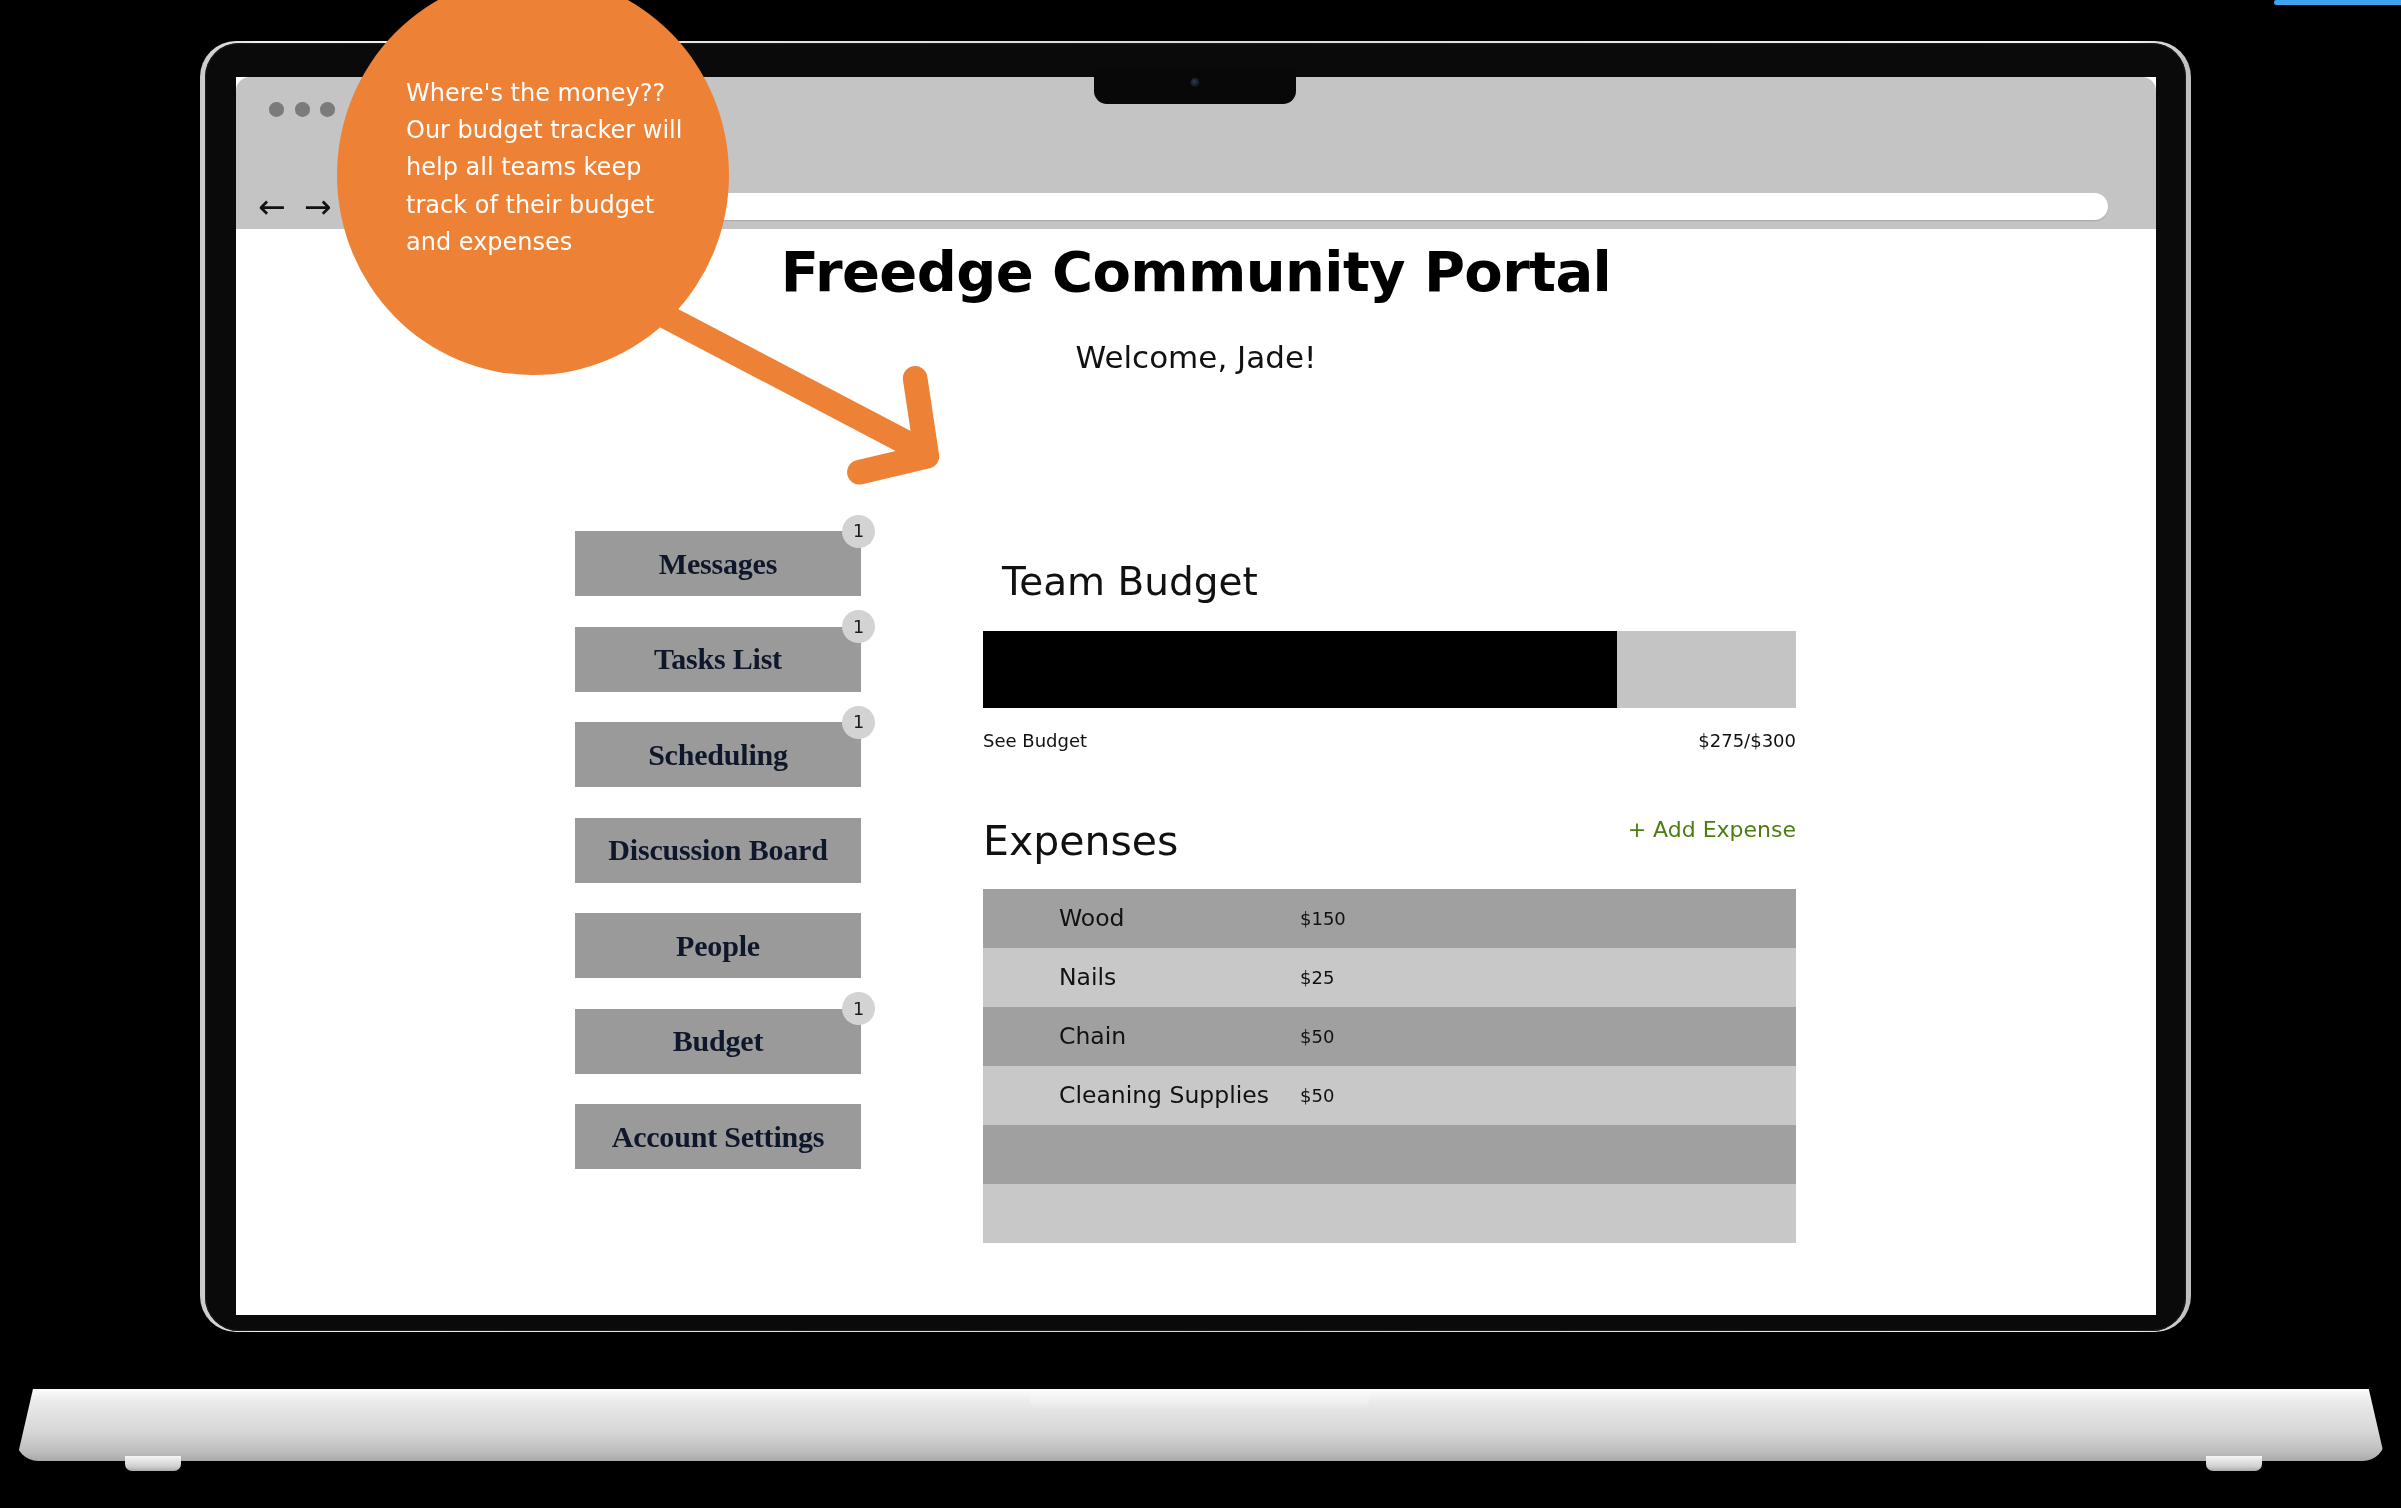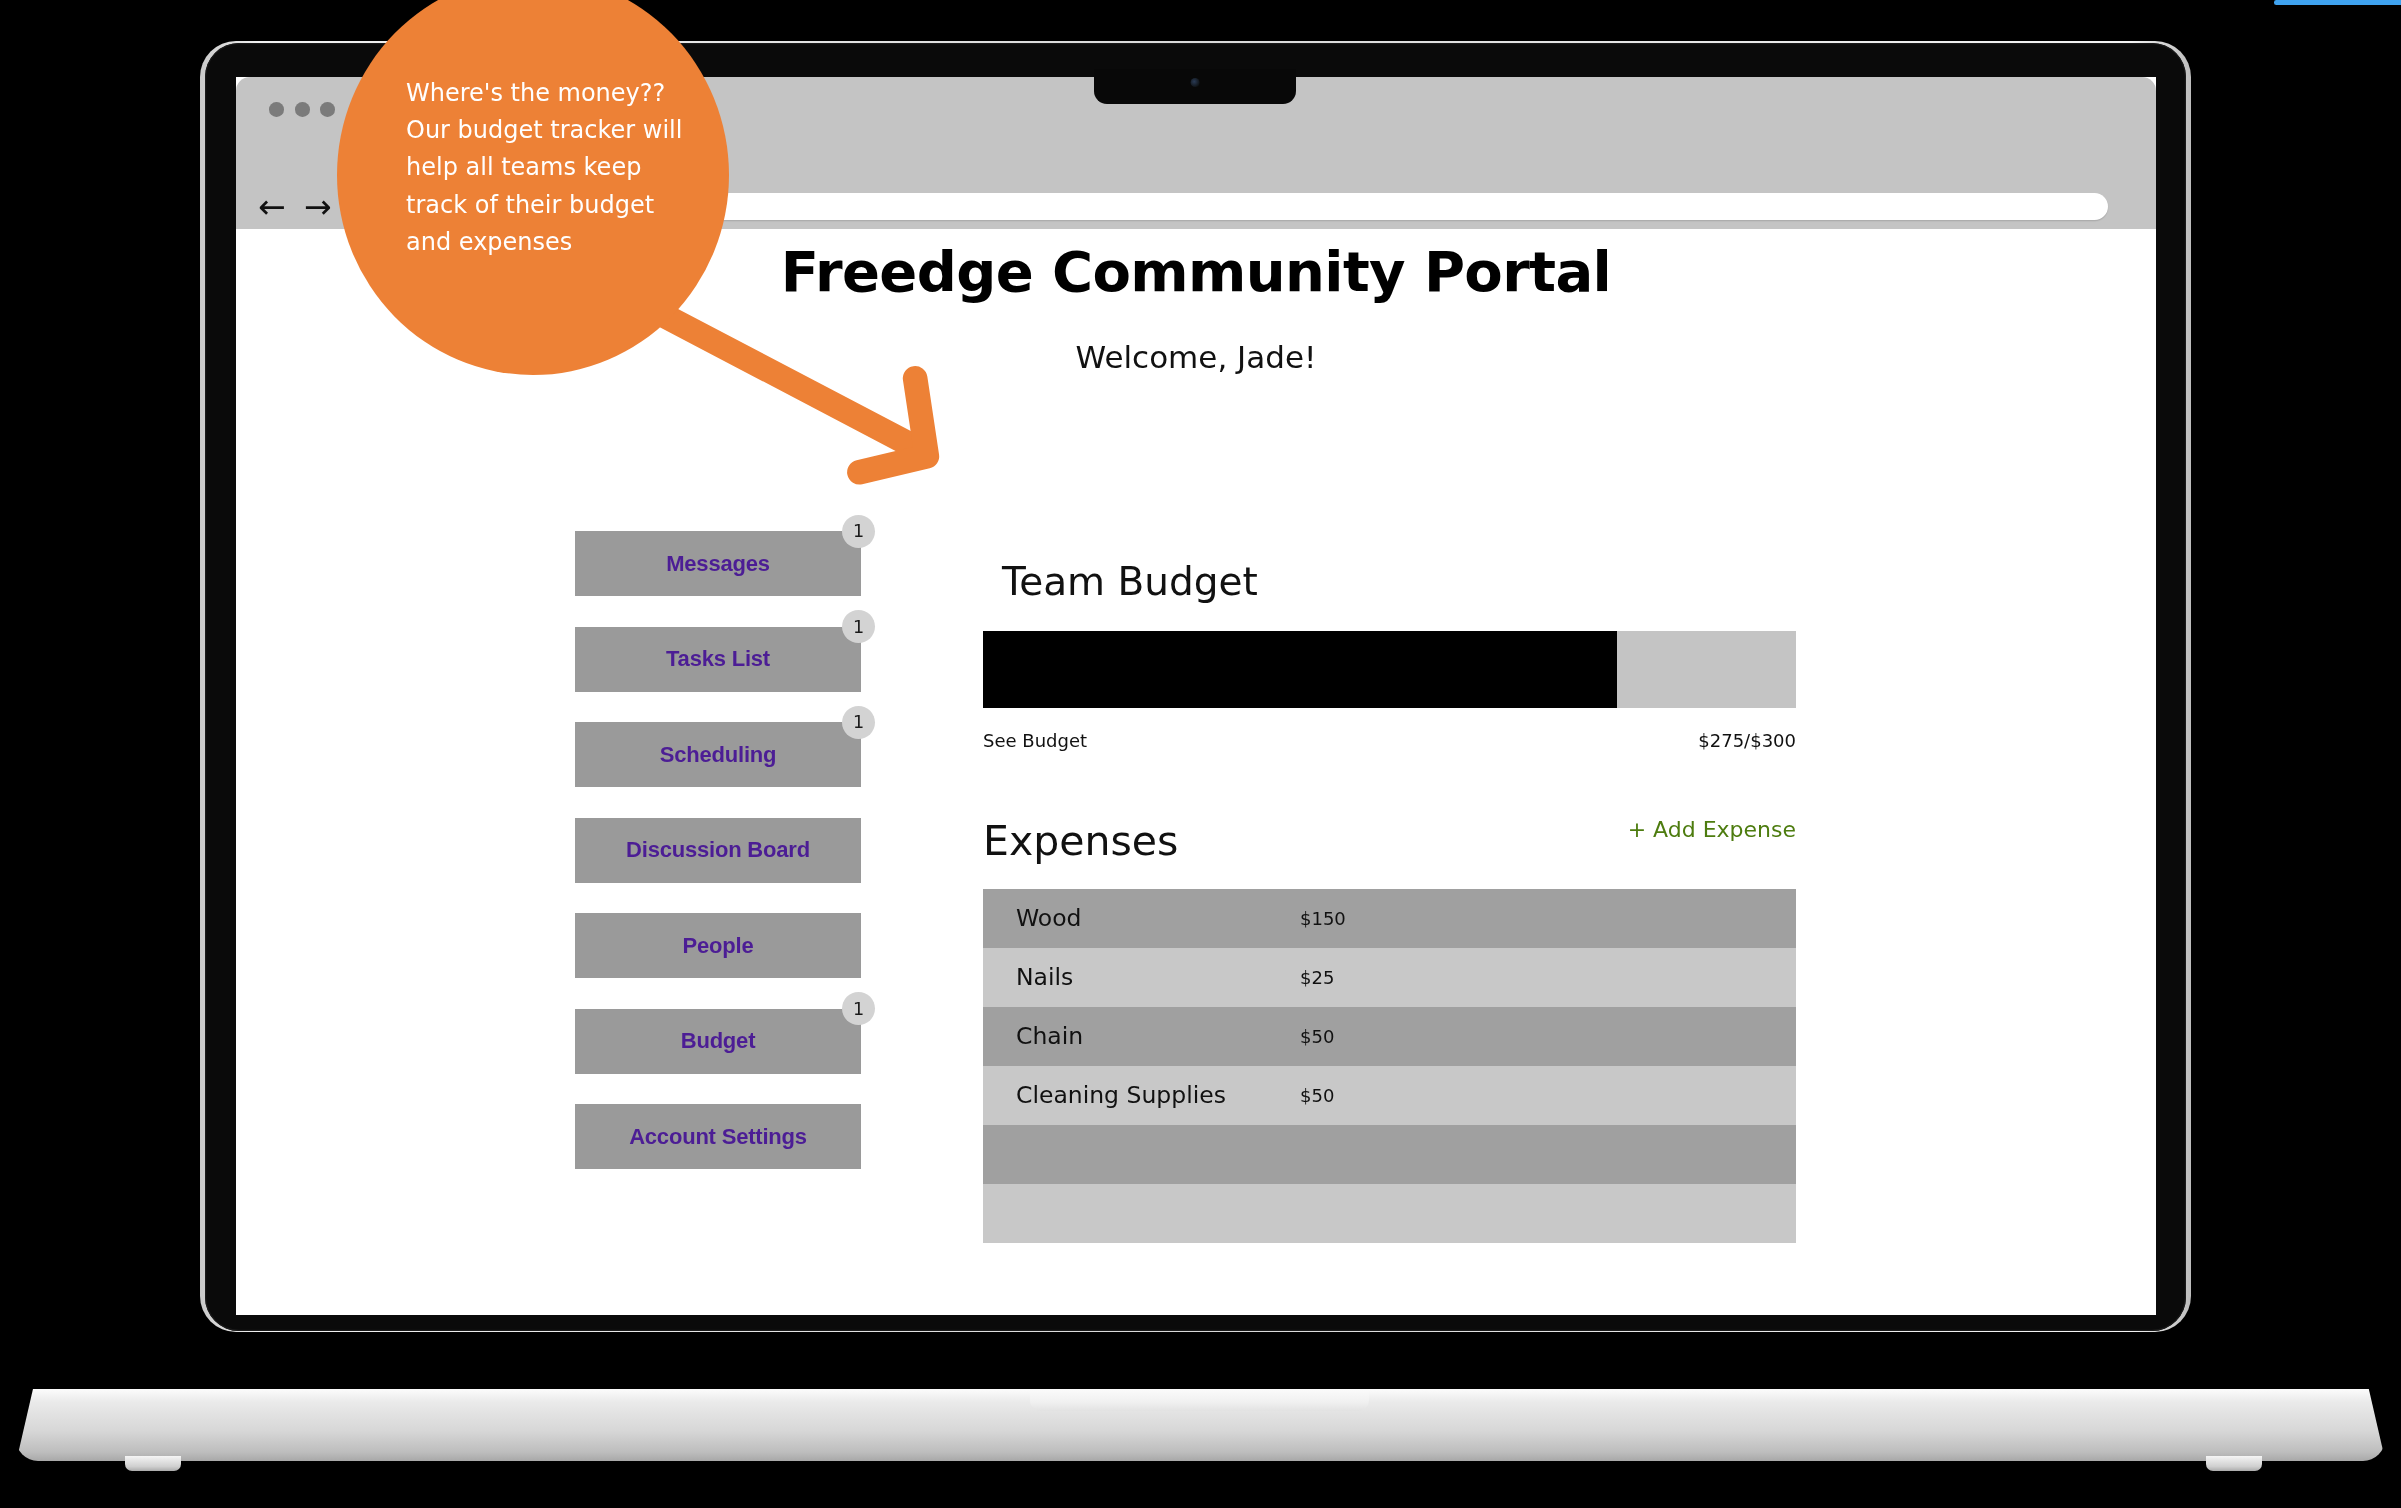--- a/index.html
+++ b/index.html
@@ -227,24 +227,24 @@
     position: relative;
     width: 286px;
     height: 65px;
     background: #9a9a9a;
     margin-bottom: 30.5px;
     display: flex;
     align-items: center;
     justify-content: center;
   }
   .nav-label {
-    font-size: 22px;
+    font-size: 30px;
     font-weight: 700;
-    color: #4c1d95;
-    font-family: Liberation Sans, sans-serif;
+    color: #0f172a;
+    font-family: Liberation Serif, serif;
     letter-spacing: -0.2px;
   }
   .badge {
     position: absolute;
     right: -14px;
     top: -16.4px;
     width: 33px;
     height: 33px;
     border-radius: 50%;
     background: #d3d3d3;
@@ -328,21 +328,21 @@
   }
   .exp-row {
     display: flex;
     align-items: center;
     height: 59px;
   }
   .exp-row.dark  { background: #a0a0a0; }
   .exp-row.light { background: #c8c8c8; }
   .exp-name {
     width: 317px;
-    padding-left: 33px;
+    padding-left: 76px;
     box-sizing: border-box;
     font-size: 23.5px;
     color: #111;
     font-family: "DejaVu Sans", sans-serif;
   }
   .exp-amount {
     font-size: 18px;
     color: #111;
     font-family: "DejaVu Sans", sans-serif;
   }

